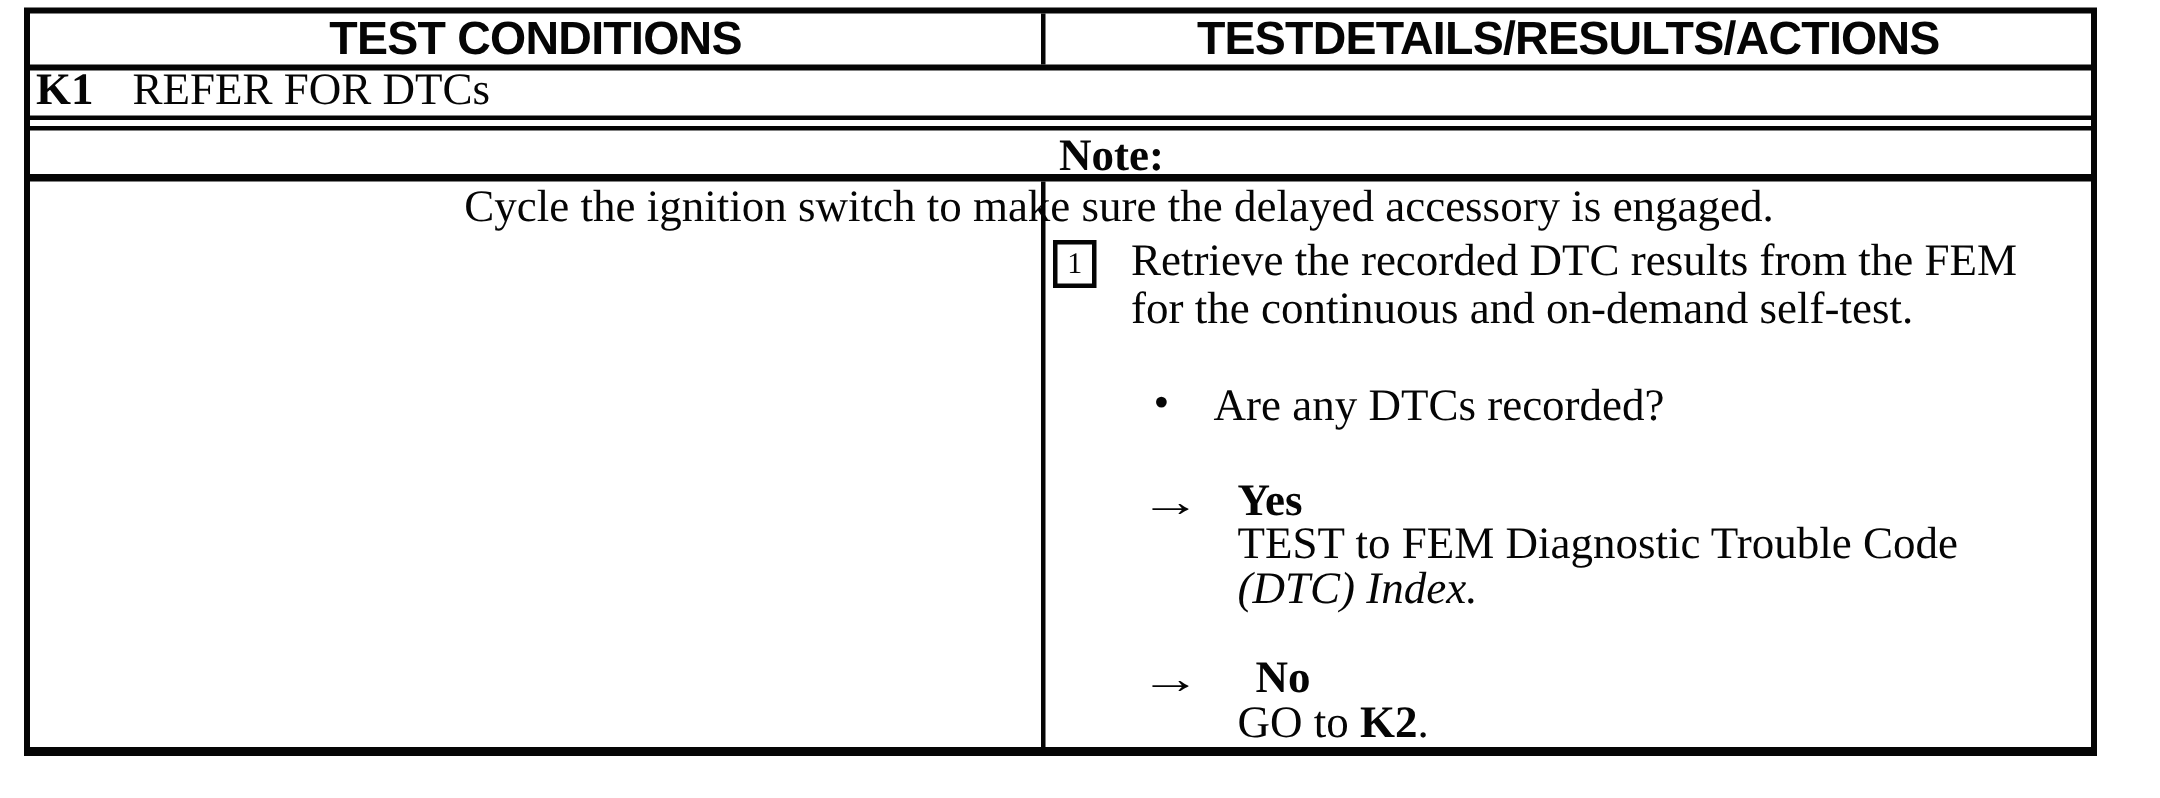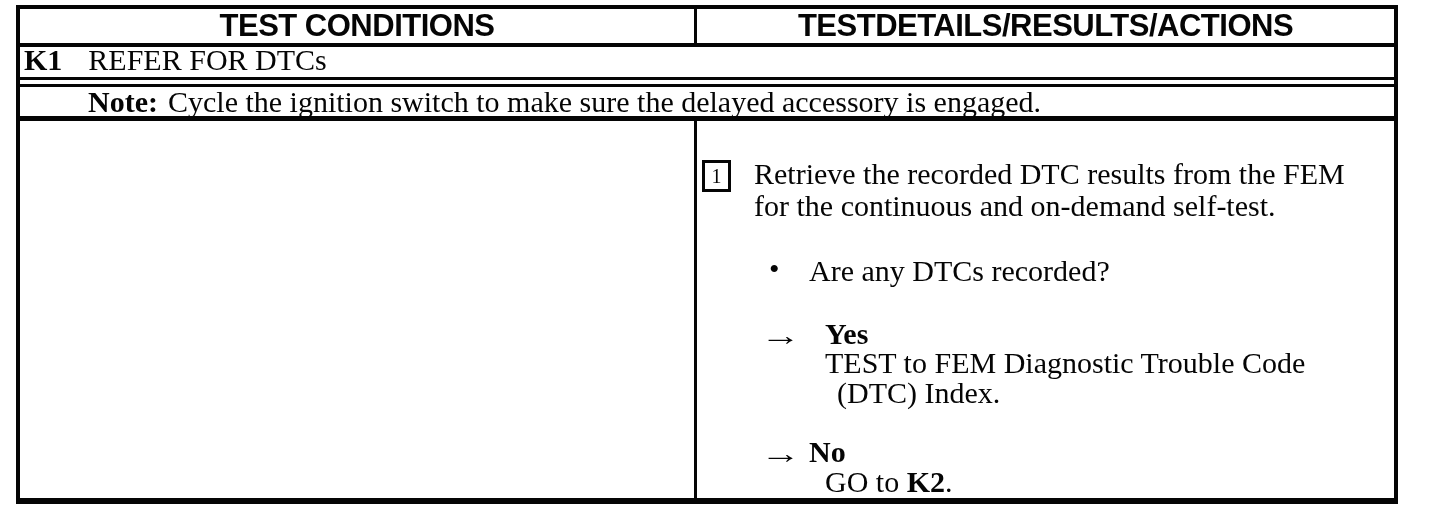--- a/index.html
+++ b/index.html
@@ -30,21 +30,21 @@
     white-space:nowrap;
   }
   .k1-row .step-id { font-weight:bold; }
   .k1-row .step-title { margin-left:26px; }
   
   .rule-gap { height:4px; background:#ffffff; }
   
   .note-row {
     display:flex; align-items:center; height:37px;
     border-top:3px solid #050505; border-bottom:5px solid #050505;
-    font-size:30px; padding-left:68px; white-space:nowrap;
+    font-size:30px; padding-left:68px; white-space:nowrap;flex-direction:column;
   }
   .note-row .note-label { font-weight:bold; }
   .note-row .note-text { margin-left:10px; }
   
   .body-row { display:flex; height:377px; }
   .body-left { width:677px; border-right:3px solid #050505; }
   .body-right { position:relative; flex:1; font-size:30px; line-height:32px; }
   .abs { position:absolute; white-space:nowrap; }
   .step-box {
     position:absolute; left:5px; top:39px; width:29px; height:32px;
@@ -91,22 +91,22 @@
 
         <div class="abs" style="left:57px; top:37px;">Retrieve the recorded DTC results from the FEM</div>
         <div class="abs" style="left:57px; top:69px;">for the continuous and on-demand self-test.</div>
 
         <div class="abs" style="left:72px; top:132px;">•</div>
         <div class="abs" style="left:112px; top:134px;">Are any DTCs recorded?</div>
 
         <div class="abs arrow" style="left:63px; top:199px;">→</div>
         <div class="abs b" style="left:128px; top:197px;">Yes</div>
         <div class="abs" style="left:128px; top:226px;">TEST to FEM Diagnostic Trouble Code</div>
-        <div class="abs" style="left:140px; top:256px;">(DTC) Index.</div>
+        <div class="abs" style="left:128px; top:256px;font-style:italic;">(DTC) Index.</div>
 
         <div class="abs arrow" style="left:63px; top:317px;">→</div>
-        <div class="abs b" style="left:112px; top:315px;">No</div>
+        <div class="abs b" style="left:140px; top:315px;">No</div>
         <div class="abs" style="left:128px; top:345px;"><span>GO to </span><span class="b">K2</span><span>.</span></div>
       </div>
     </div>
 
   </div>
 </div>
 
 </body></html>

